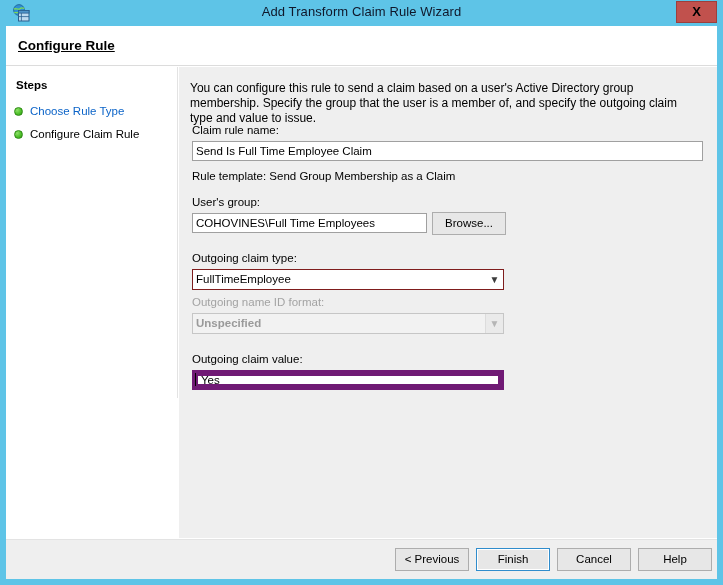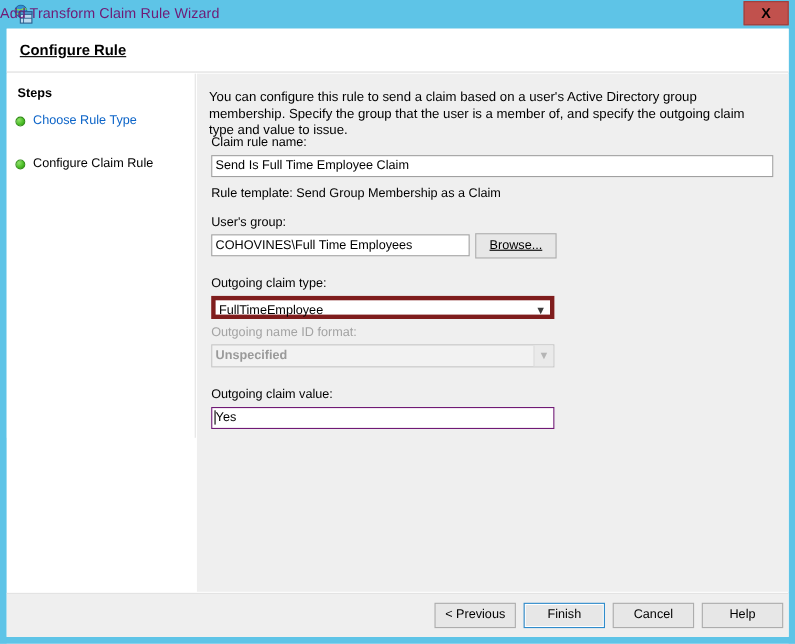--- a/index.html
+++ b/index.html
@@ -43,23 +43,23 @@
     left: 12px;
     top: 4px;
     width: 18px;
     height: 18px;
   }
   .title-text {
     position: absolute;
     left: 0;
     top: 4px;
     width: 723px;
-    text-align: left;
+    text-align: center;
     font-size: 13px;
-    color: #701a75;
+    color: #0f172a;
     font-family: "Liberation Sans", sans-serif;
     letter-spacing: 0.1px;
   }
   .close-button {
     position: absolute;
     right: 6px;
     top: 1px;
     width: 41px;
     height: 22px;
     background: #c1514d;
@@ -197,33 +197,33 @@
     box-sizing: border-box;
     font-family: "Liberation Sans", sans-serif;
     font-size: 11.5px;
     color: #000000;
     padding: 0 0 0 3px;
     line-height: 18px;
     height: 20px;
     outline: none;
   }
   .textbox.focused {
-    border: 1px solid #701a75;
+    border: 6px solid #701a75;
   }
   .caret {
     position: absolute;
     width: 1px;
     height: 13px;
     background: #000000;
   }
 
   .combobox {
     position: absolute;
     background: #ffffff;
-    border: 4px solid #7f1d1d;
+    border: 1px solid #7f1d1d;
     box-sizing: border-box;
     height: 21px;
     font-size: 11.5px;
     color: #000000;
     line-height: 19px;
     padding-left: 3px;
     cursor: pointer;
   }
   .combobox .arrow {
     position: absolute;
@@ -306,37 +306,37 @@
       <div class="header-title">Configure Rule</div>
     </div>
 
     <div class="steps-pane">
       <div class="steps-title">Steps</div>
 
       <div class="step-item step-link" style="top:37px;">
         <span class="step-bullet"></span><span class="step-label">Choose Rule Type</span>
       </div>
 
-      <div class="step-item step-current" style="top:60px;margin-top:16px;">
+      <div class="step-item step-current" style="top:60px;">
         <span class="step-bullet"></span><span class="step-label">Configure Claim Rule</span>
       </div>
     </div>
 
     <div class="content-pane">
 
       <div class="intro-text">You can configure this rule to send a claim based on a user's Active Directory group membership. Specify the group that the user is a member of, and specify the outgoing claim type and value to issue.</div>
 
       <div class="field-label" style="top:57px;">Claim rule name:</div>
       <input class="textbox" style="left: 13px; top: 74px; width: 511px;" type="text" value="Send Is Full Time Employee Claim">
 
       <div class="static-text" style="top:103px;">Rule template: Send Group Membership as a Claim</div>
 
       <div class="field-label" style="top:129px;">User's group:</div>
       <input class="textbox" style="left: 13px; top: 146px; width: 235px;" type="text" value="COHOVINES\Full Time Employees">
-      <div class="button" style="left:253px; top:145px; width:74px;text-decoration:underline;">Browse...</div>
+      <div class="button" style="left:253px; top:145px; width:74px;">Browse...</div>
 
       <div class="field-label" style="top:185px;">Outgoing claim type:</div>
       <div class="combobox" style="left:13px; top:202px; width:312px;">
         <span>FullTimeEmployee</span>
         <span class="arrow">▼</span>
       </div>
 
       <div class="field-label disabled" style="top:229px;">Outgoing name ID format:</div>
       <div class="combobox disabled" style="left:13px; top:246px; width:312px;font-weight:bold;">
         <span>Unspecified</span>

